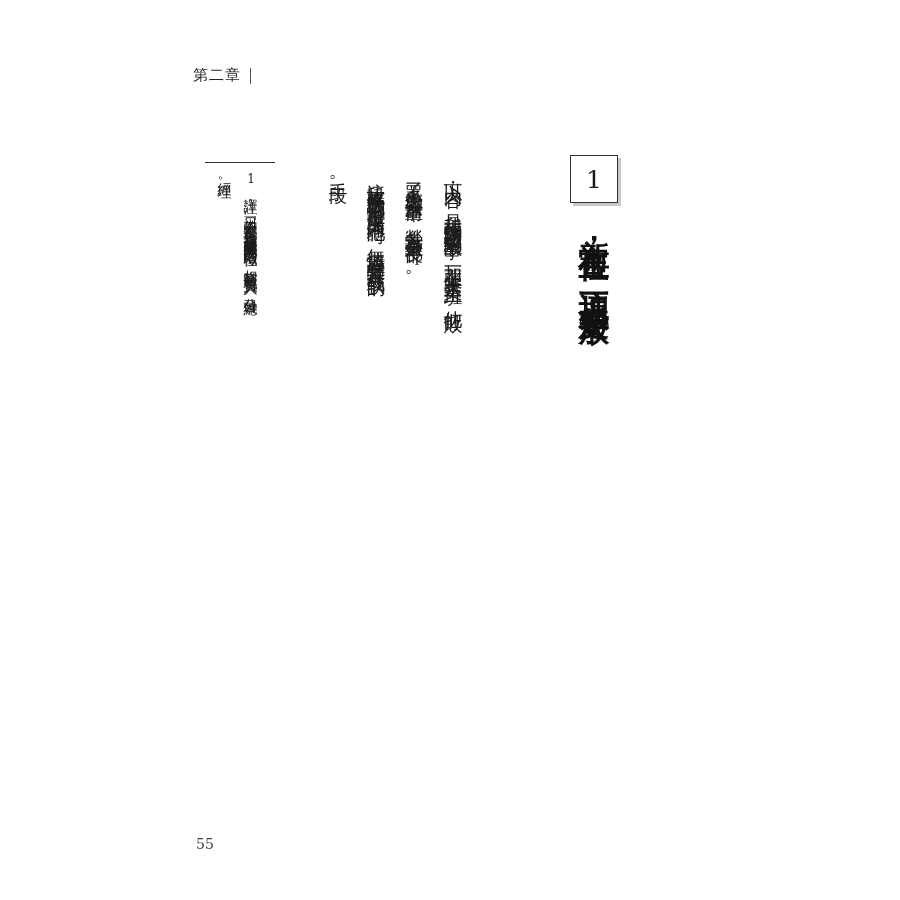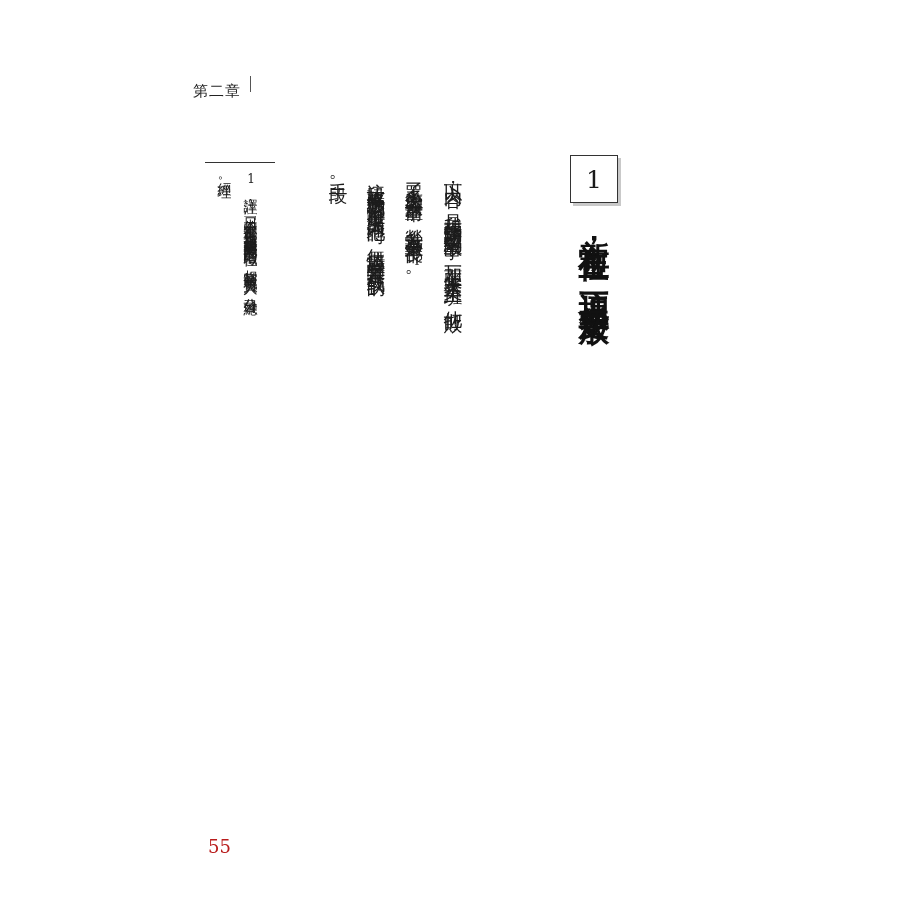--- a/index.html
+++ b/index.html
@@ -29,21 +29,20 @@
     left: 193px;
     display: flex;
     align-items: center;
     font-size: 15px;
     letter-spacing: 1px;
     color: #222222;
     white-space: nowrap;
   }
   .running-head .chapter-no {
     font-size: 15px;
-    margin-top: 16px;
   }
   .running-head .rule {
     display: inline-block;
     width: 1px;
     height: 16px;
     background: #555555;
     margin: 0 9px;
   }
   .running-head .chapter-title {
     font-size: 15px;
@@ -146,23 +145,23 @@
   .fn-col-1 { left: 39px; }
   .fn-col-2 { left: 13px; }
   .fn-marker {
     font-size: 12px;
   }
 
   
   .folio {
     position: absolute;
     top: 836px;
-    left: 208px;
-    font-size: 18px;
-    color: #b91c1c;
+    left: 196px;
+    font-size: 14px;
+    color: #404040;
     font-family: "DejaVu Serif", "Liberation Serif", serif;
   }
 </style>
 </head>
 <body>
 
 <div class="page">
 
   <div class="running-head">
     <span class="chapter-no">第二章</span>

